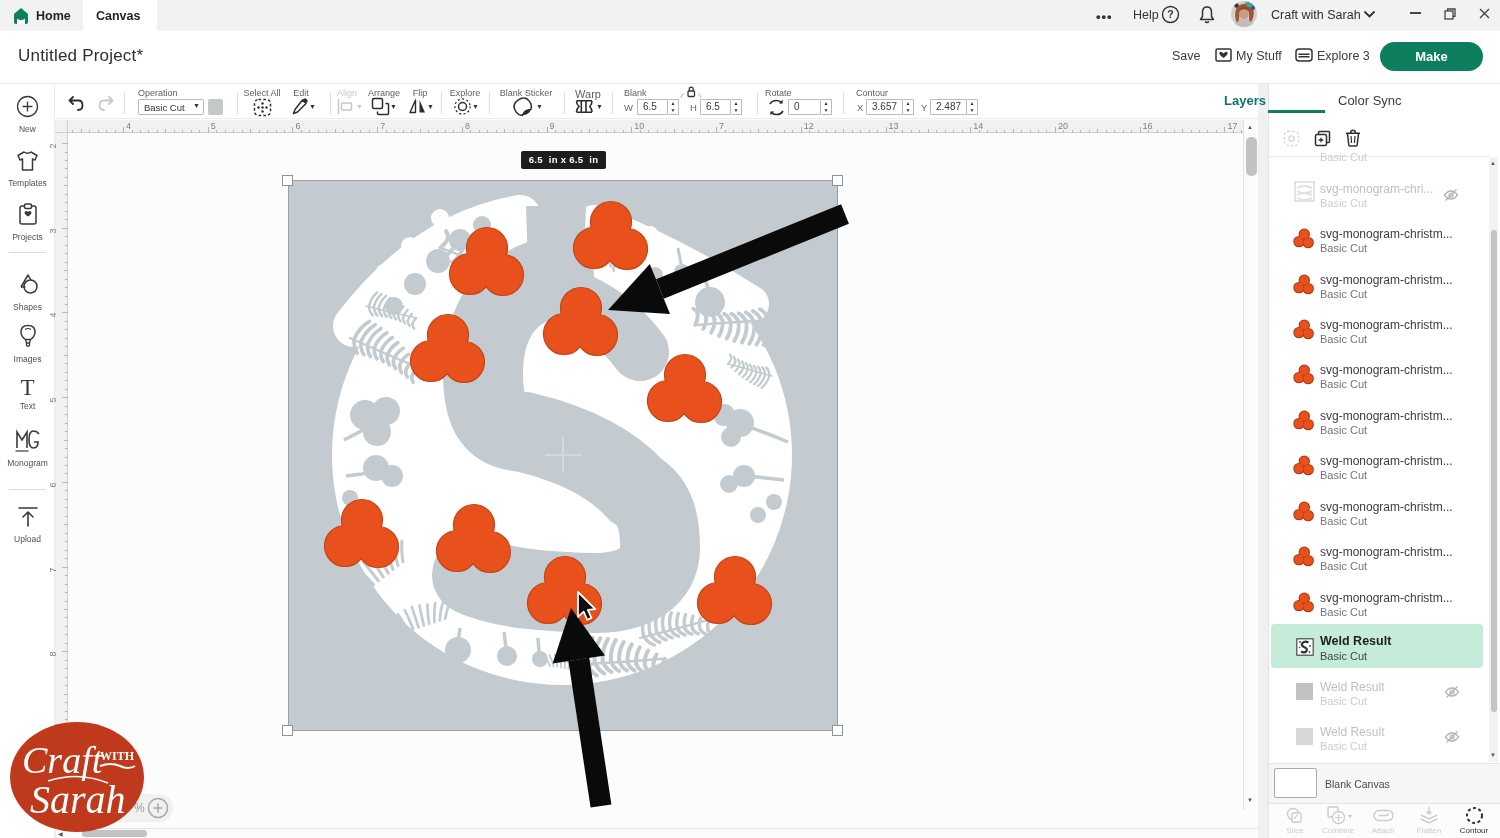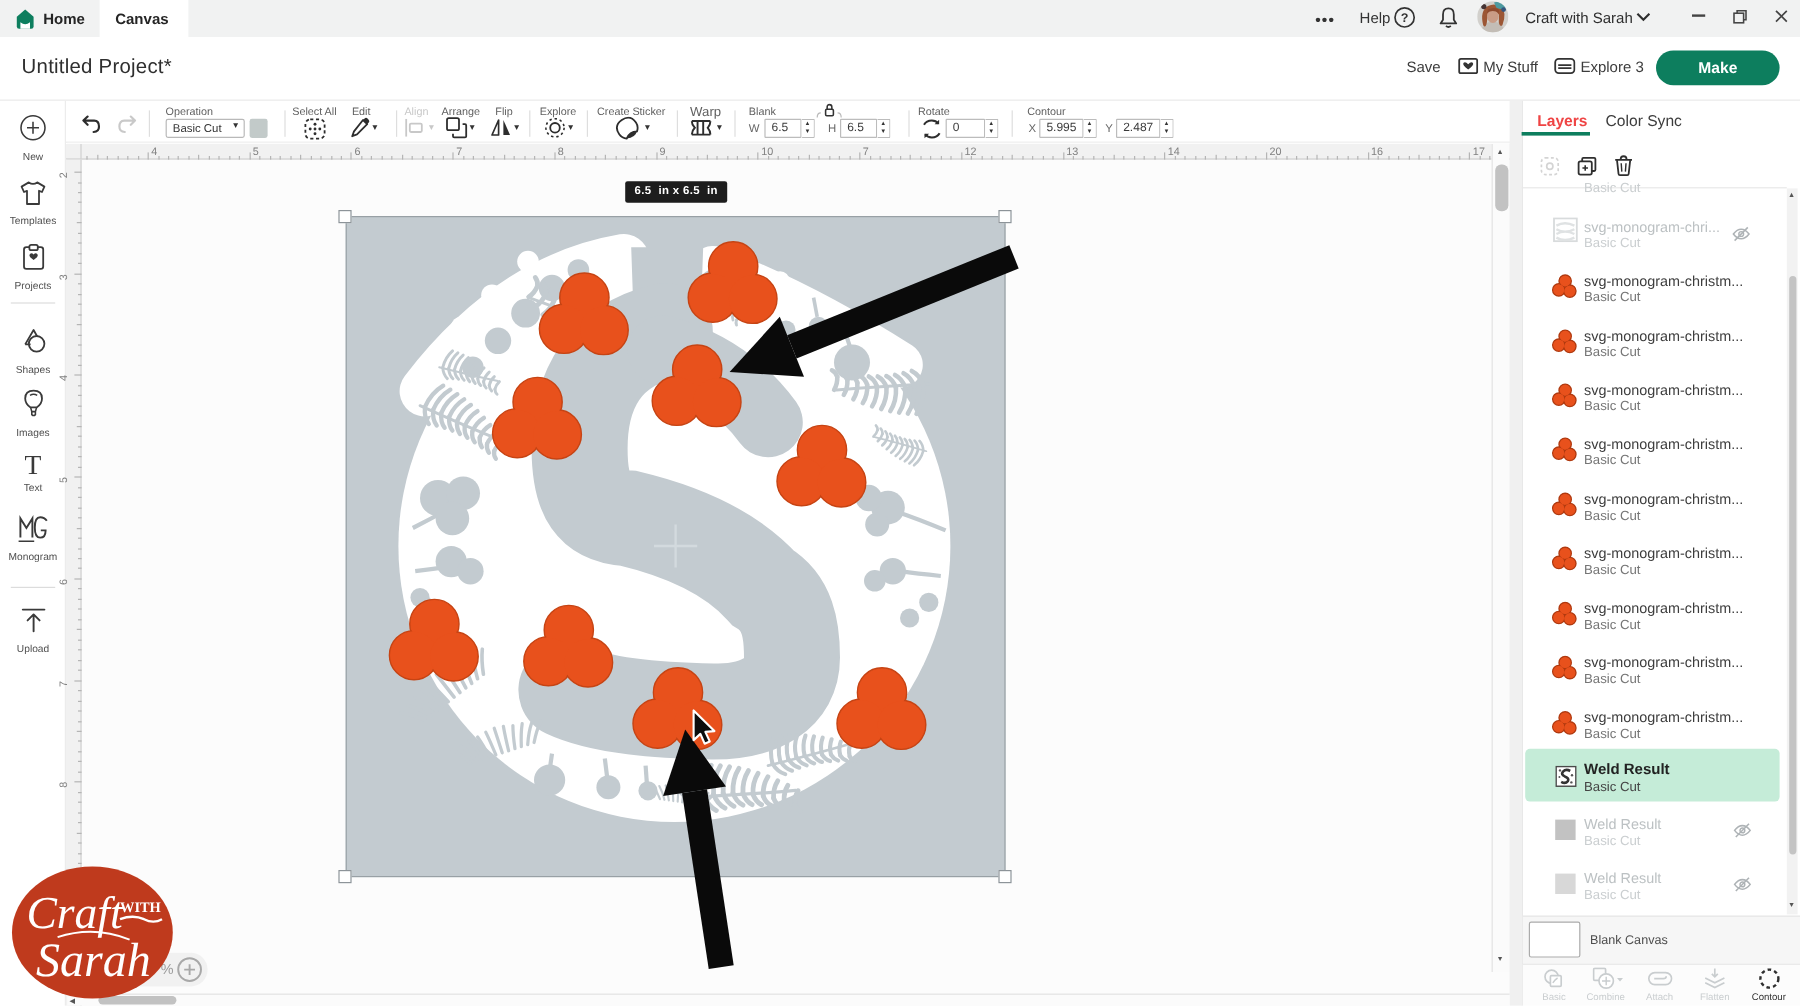--- a/index.html
+++ b/index.html
@@ -136,21 +136,21 @@
 <div class="abs" style="left:427px;top:103px;font-size:7px;color:#333">▼</div>
 <div class="tdiv" style="left:441px"></div>
 <div class="abs" style="left:465px;top:88px;transform:translateX(-50%);font-size:9px;color:#5f5f5f;white-space:nowrap">Explore</div>
 
 <svg class="abs" style="left:453px;top:97px" width="19" height="19" viewBox="0 0 19 19">
  <circle cx="9.5" cy="9.5" r="4" fill="none" stroke="#2d2d2d" stroke-width="1.5"></circle>
  <circle cx="9.5" cy="9.5" r="7.6" fill="none" stroke="#2d2d2d" stroke-width="1.3" stroke-dasharray="2 2.4"></circle>
 </svg>
 <div class="abs" style="left:472px;top:103px;font-size:7px;color:#333">▼</div>
 <div class="tdiv" style="left:489px"></div>
-<div class="abs" style="left:526px;top:88px;transform:translateX(-50%);font-size:9px;color:#5f5f5f;white-space:nowrap">Create Sticker</div>
+<div class="abs" style="left:526px;top:88px;transform:translateX(-50%);font-size:9px;color:#5f5f5f;white-space:nowrap">Blank Sticker</div>
 
 <svg class="abs" style="left:513px;top:97px" width="20" height="20" viewBox="0 0 20 20">
  <path d="M10 1.5 Q18.5 1.5 18.5 10 Q18.5 14 15 16.5 Q10 13 4.5 16.5 Q1.5 14 1.5 10 Q1.5 1.5 10 1.5 Z" fill="none" stroke="#2d2d2d" stroke-width="1.5" transform="rotate(-35 10 10)"></path>
  <path d="M4.5 16.5 Q10 13 15 16.5 Q11 20 4.5 16.5 Z" fill="#2d2d2d" transform="rotate(-35 10 10)"></path>
 </svg>
 <div class="abs" style="left:536px;top:103px;font-size:7px;color:#333">▼</div>
 <div class="tdiv" style="left:564px"></div>
 <div class="abs" style="left:588px;top:88px;transform:translateX(-50%);font-size:11px;color:#5f5f5f;white-space:nowrap">Warp</div>
 
 <svg class="abs" style="left:575px;top:99px" width="19" height="15" viewBox="0 0 19 15">
@@ -176,21 +176,21 @@
 <svg class="abs" style="left:768px;top:99px" width="17" height="17" viewBox="0 0 17 17">
  <path d="M2 5 Q4 1.5 8.5 1.5 Q12 1.5 14 4 M15 12 Q13 15.5 8.5 15.5 Q5 15.5 3 13" fill="none" stroke="#2d2d2d" stroke-width="1.7"></path>
  <path d="M14.6 0.8 L14.6 4.6 L10.8 4.6 Z" fill="#2d2d2d"></path>
  <path d="M2.4 16.2 L2.4 12.4 L6.2 12.4 Z" fill="#2d2d2d"></path>
 </svg>
 <div class="inp" style="left:788px;top:99px;width:33px">0</div>
 <div class="spin" style="left:821px;top:99px">▲<br>▼</div>
 <div class="tdiv" style="left:843px"></div>
 <div class="abs lbl" style="left:856px;top:88px">Contour</div>
 <div class="abs" style="left:857px;top:102px;font-size:9.5px;color:#666">X</div>
-<div class="inp" style="left:866px;top:99px;width:37px">5.995</div>
+<div class="inp" style="left:866px;top:99px;width:37px">3.657</div>
 <div class="spin" style="left:903px;top:99px">▲<br>▼</div>
 <div class="abs" style="left:921px;top:102px;font-size:9.5px;color:#666">Y</div>
 <div class="inp" style="left:930px;top:99px;width:37px">2.487</div>
 <div class="spin" style="left:967px;top:99px">▲<br>▼</div>
 
 <div class="abs" style="left:0;top:84px;width:55px;height:754px;background:#fff;border-right:1px solid #ececec"></div>
 <div class="sideitem" style="top:95px">
  <svg width="23" height="23" viewBox="0 0 23 23">
       <circle cx="11.5" cy="11.5" r="10" fill="none" stroke="#3a3a3a" stroke-width="1.3"></circle>
       <path d="M11.5 6.5 L11.5 16.5 M6.5 11.5 L16.5 11.5" stroke="#3a3a3a" stroke-width="1.3"></path>
@@ -694,21 +694,21 @@
  <g fill="#fff" font-family="Liberation Serif,serif" font-style="italic">
   <text x="14" y="52" font-size="38">Craft</text>
   <text x="92" y="39" font-size="12" font-style="normal" font-weight="bold">WITH</text>
   <path d="M92 45 Q103 41 112 45 Q120 49 127 45" fill="none" stroke="#fff" stroke-width="2"></path>
   <text x="22" y="92" font-size="40">Sarah</text>
   <path d="M40 60 Q70 50 100 62" fill="none" stroke="#fff" stroke-width="1.6"></path>
  </g>
 </svg>
 
 <div class="abs" style="left:1268px;top:84px;width:232px;height:754px;background:#fff;border-left:1px solid #e3e3e3"></div>
-<div class="abs" style="left:1281px;top:93px;font-size:13px;font-weight:bold;color:#ef4444">Layers</div>
+<div class="abs" style="left:1224px;top:93px;font-size:13px;font-weight:bold;color:#0f766e">Layers</div>
 <div class="abs" style="left:1338px;top:93px;font-size:13px;color:#3c3c3c">Color Sync</div>
 <div class="abs" style="left:1268px;top:110px;width:57px;height:3px;background:#0d7e5e"></div>
 <svg class="abs" style="left:1283px;top:130px" width="17" height="17" viewBox="0 0 17 17">
  <rect x="1.5" y="1.5" width="14" height="14" rx="3.5" fill="none" stroke="#d4d4d4" stroke-width="1.4" stroke-dasharray="2.4 2"></rect>
  <circle cx="8.5" cy="8.5" r="2.6" fill="none" stroke="#d4d4d4" stroke-width="1.4"></circle>
 </svg>
 <svg class="abs" style="left:1314px;top:130px" width="17" height="17" viewBox="0 0 17 17">
  <rect x="1.5" y="4.5" width="11" height="11" rx="1.5" fill="none" stroke="#2f2f2f" stroke-width="1.5"></rect>
  <path d="M4.5 4.5 L4.5 2.5 Q4.5 1.5 5.5 1.5 L14.5 1.5 Q15.5 1.5 15.5 2.5 L15.5 11.5 Q15.5 12.5 14.5 12.5 L12.5 12.5" fill="none" stroke="#2f2f2f" stroke-width="1.5"></path>
  <path d="M7 10 L7 10 M4.7 10 L9.3 10 M7 7.7 L7 12.3" stroke="#2f2f2f" stroke-width="1.3"></path>
@@ -874,21 +874,21 @@
 <div class="abs" style="left:1269px;top:763px;width:231px;height:40px;background:#f6f6f6;border-top:1px solid #e5e5e5"></div>
 <div class="abs" style="left:1274px;top:768px;width:43px;height:30px;background:#fff;border:1.5px solid #ababab;border-radius:2px"></div>
 <div class="abs" style="left:1325px;top:778px;font-size:10.5px;color:#4d4d4d">Blank Canvas</div>
 <div class="abs" style="left:1269px;top:803px;width:231px;height:35px;background:#fcfcfc;border-top:1px solid #e5e5e5"></div>
 
 <svg class="abs" style="left:1286px;top:807px" width="18" height="18" viewBox="0 0 18 18">
  <circle cx="7" cy="7" r="5.5" fill="none" stroke="#c9cdcf" stroke-width="1.4"></circle>
  <rect x="6" y="6" width="9" height="9" rx="1" fill="#fff" stroke="#c9cdcf" stroke-width="1.4"></rect>
  <path d="M8 12 Q10 9 12 8" fill="none" stroke="#c9cdcf" stroke-width="1.2"></path>
 </svg>
-<div class="abs" style="left:1295px;top:826px;transform:translateX(-50%);font-size:8px;color:#c9cdcf">Basic</div>
+<div class="abs" style="left:1295px;top:826px;transform:translateX(-50%);font-size:8px;color:#c9cdcf">Slice</div>
 <svg class="abs" style="left:1327px;top:806px" width="26" height="19" viewBox="0 0 26 19">
  <rect x="1" y="1" width="10" height="10" rx="1" fill="none" stroke="#c9cdcf" stroke-width="1.4"></rect>
  <circle cx="11.5" cy="11.5" r="6" fill="#fff" stroke="#c9cdcf" stroke-width="1.4"></circle>
  <path d="M11.5 8 L11.5 15 M8 11.5 L15 11.5" stroke="#c9cdcf" stroke-width="1.2"></path>
  <path d="M20.5 9 L25.5 9 L23 12 Z" fill="#c9cdcf"></path>
 </svg>
 <div class="abs" style="left:1338px;top:826px;transform:translateX(-50%);font-size:8px;color:#c9cdcf">Combine</div>
 <svg class="abs" style="left:1373px;top:809px" width="21" height="13" viewBox="0 0 21 13">
  <rect x="1" y="1.5" width="19" height="10" rx="5" fill="none" stroke="#c9cdcf" stroke-width="1.4"></rect>
  <path d="M5.5 6.5 L13 6.5 Q15.5 6.5 15.5 4.5" fill="none" stroke="#c9cdcf" stroke-width="1.4"></path>

